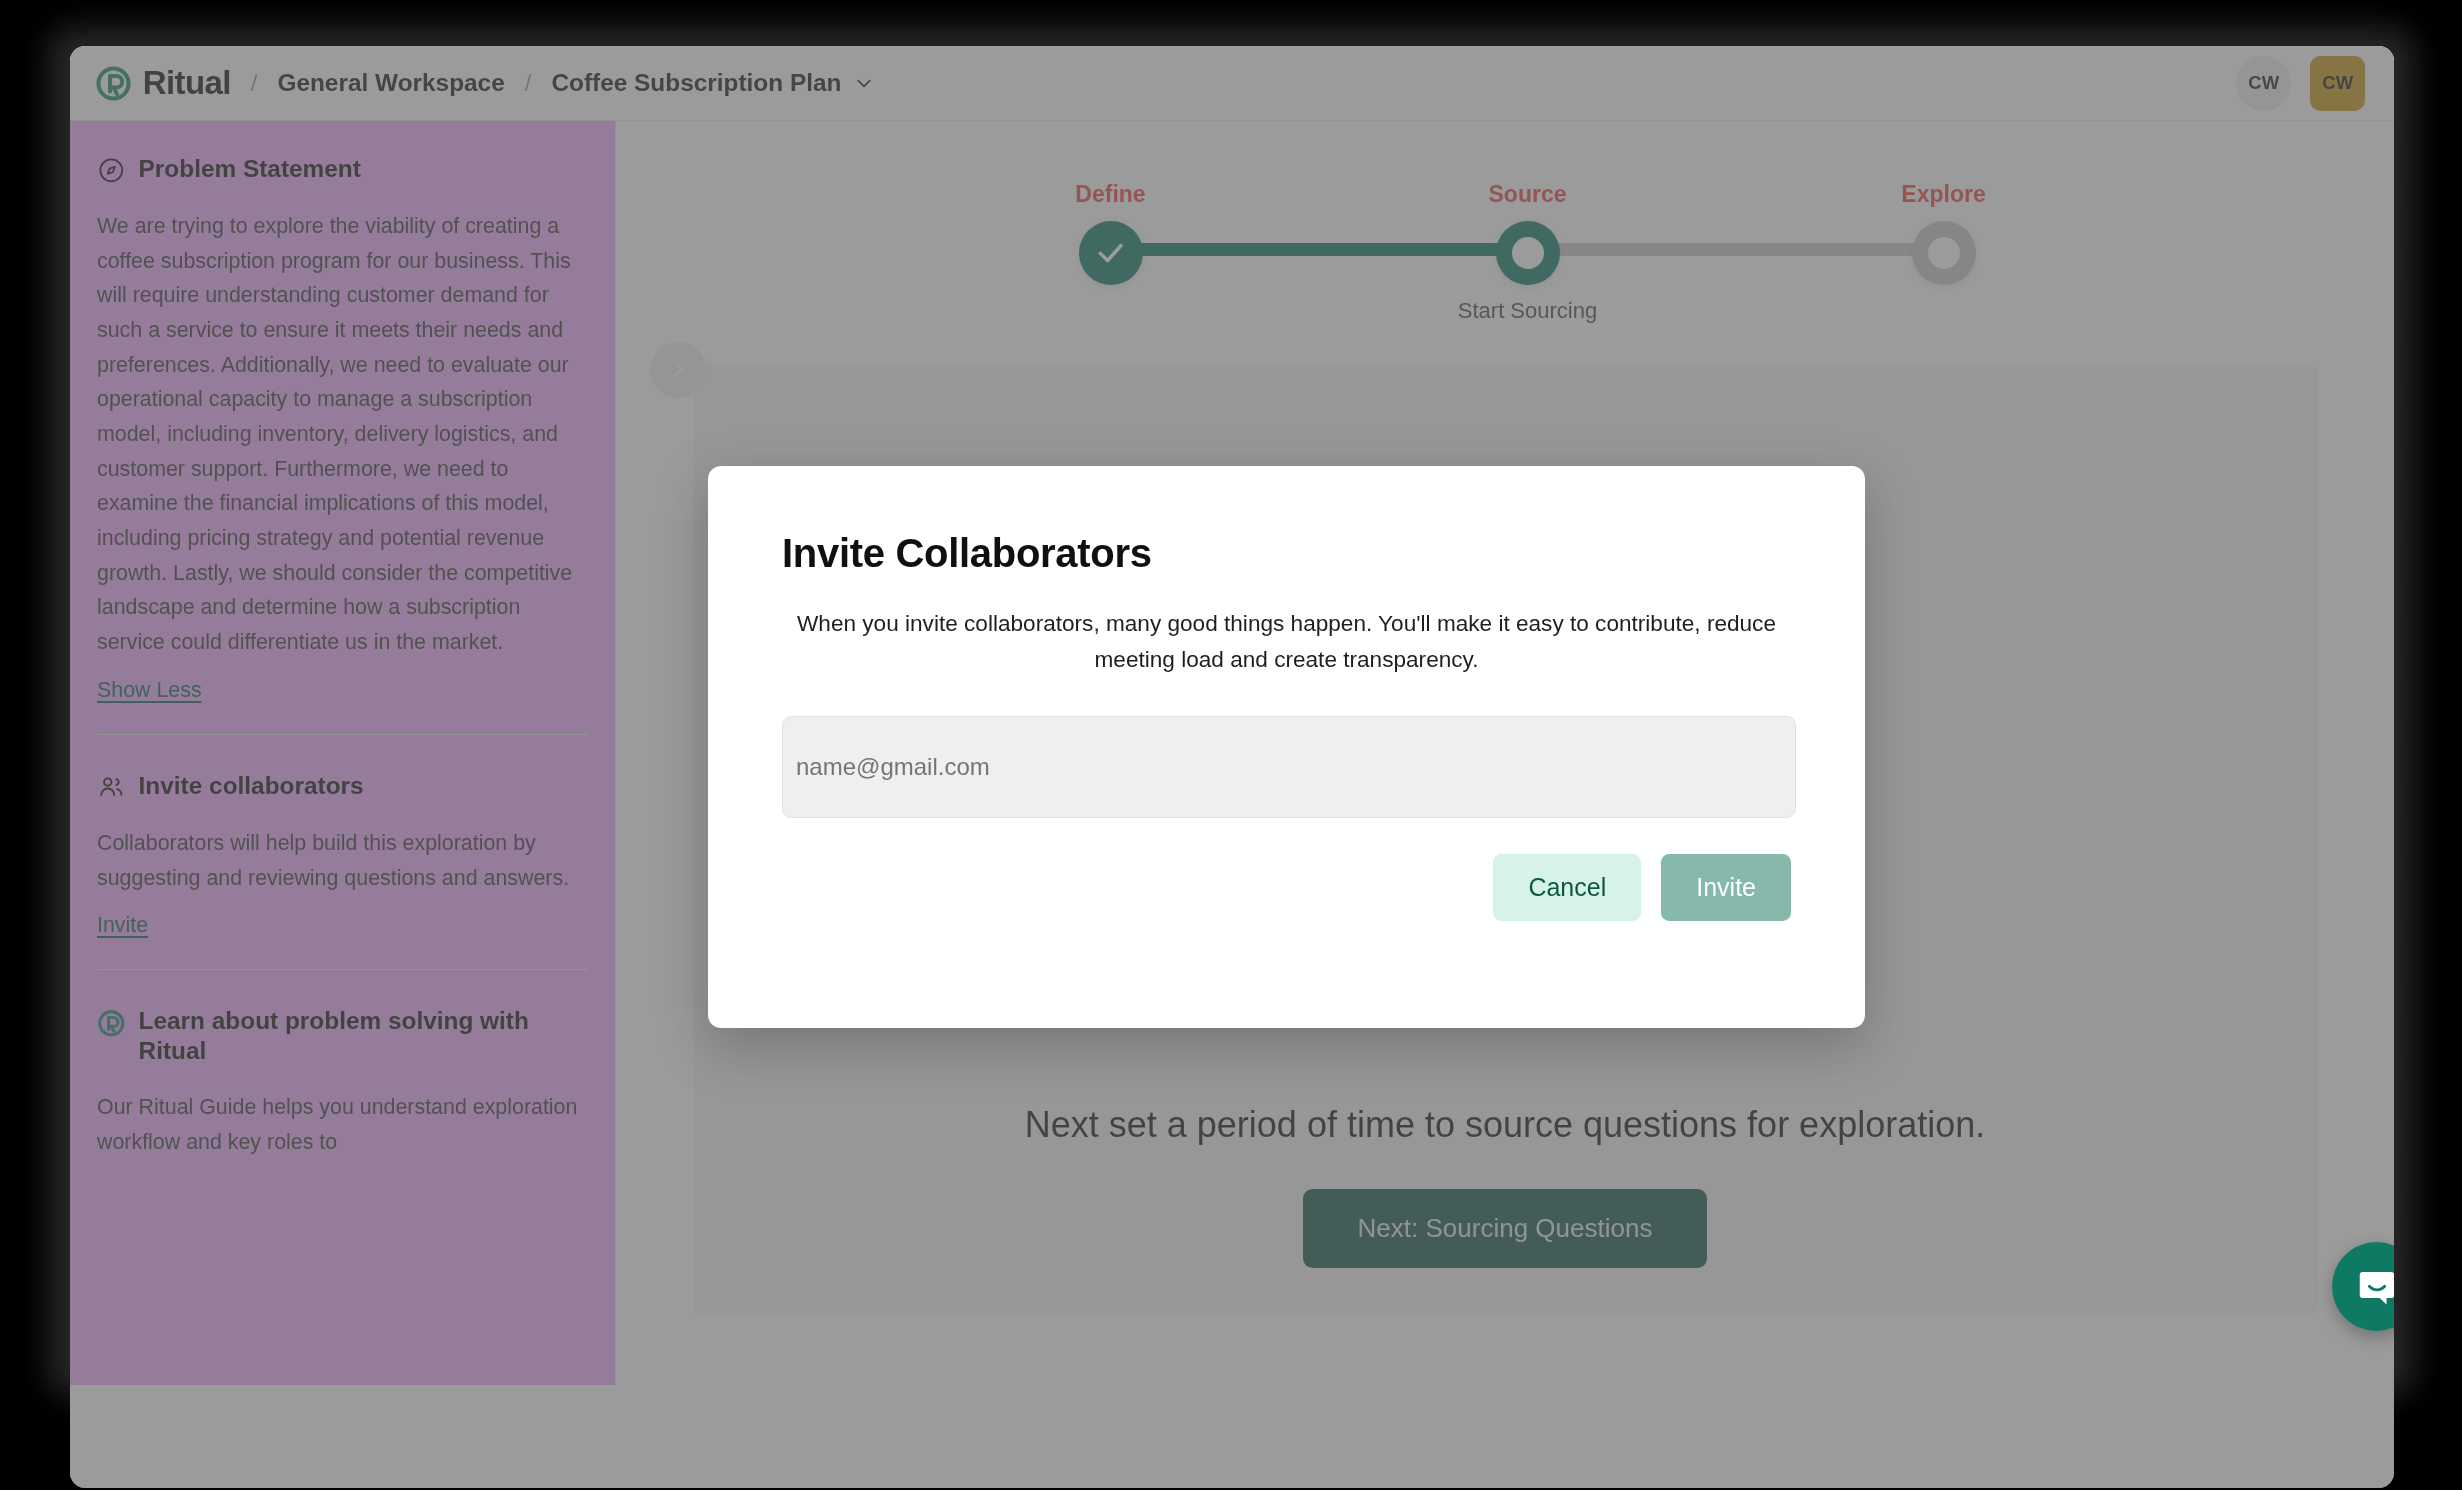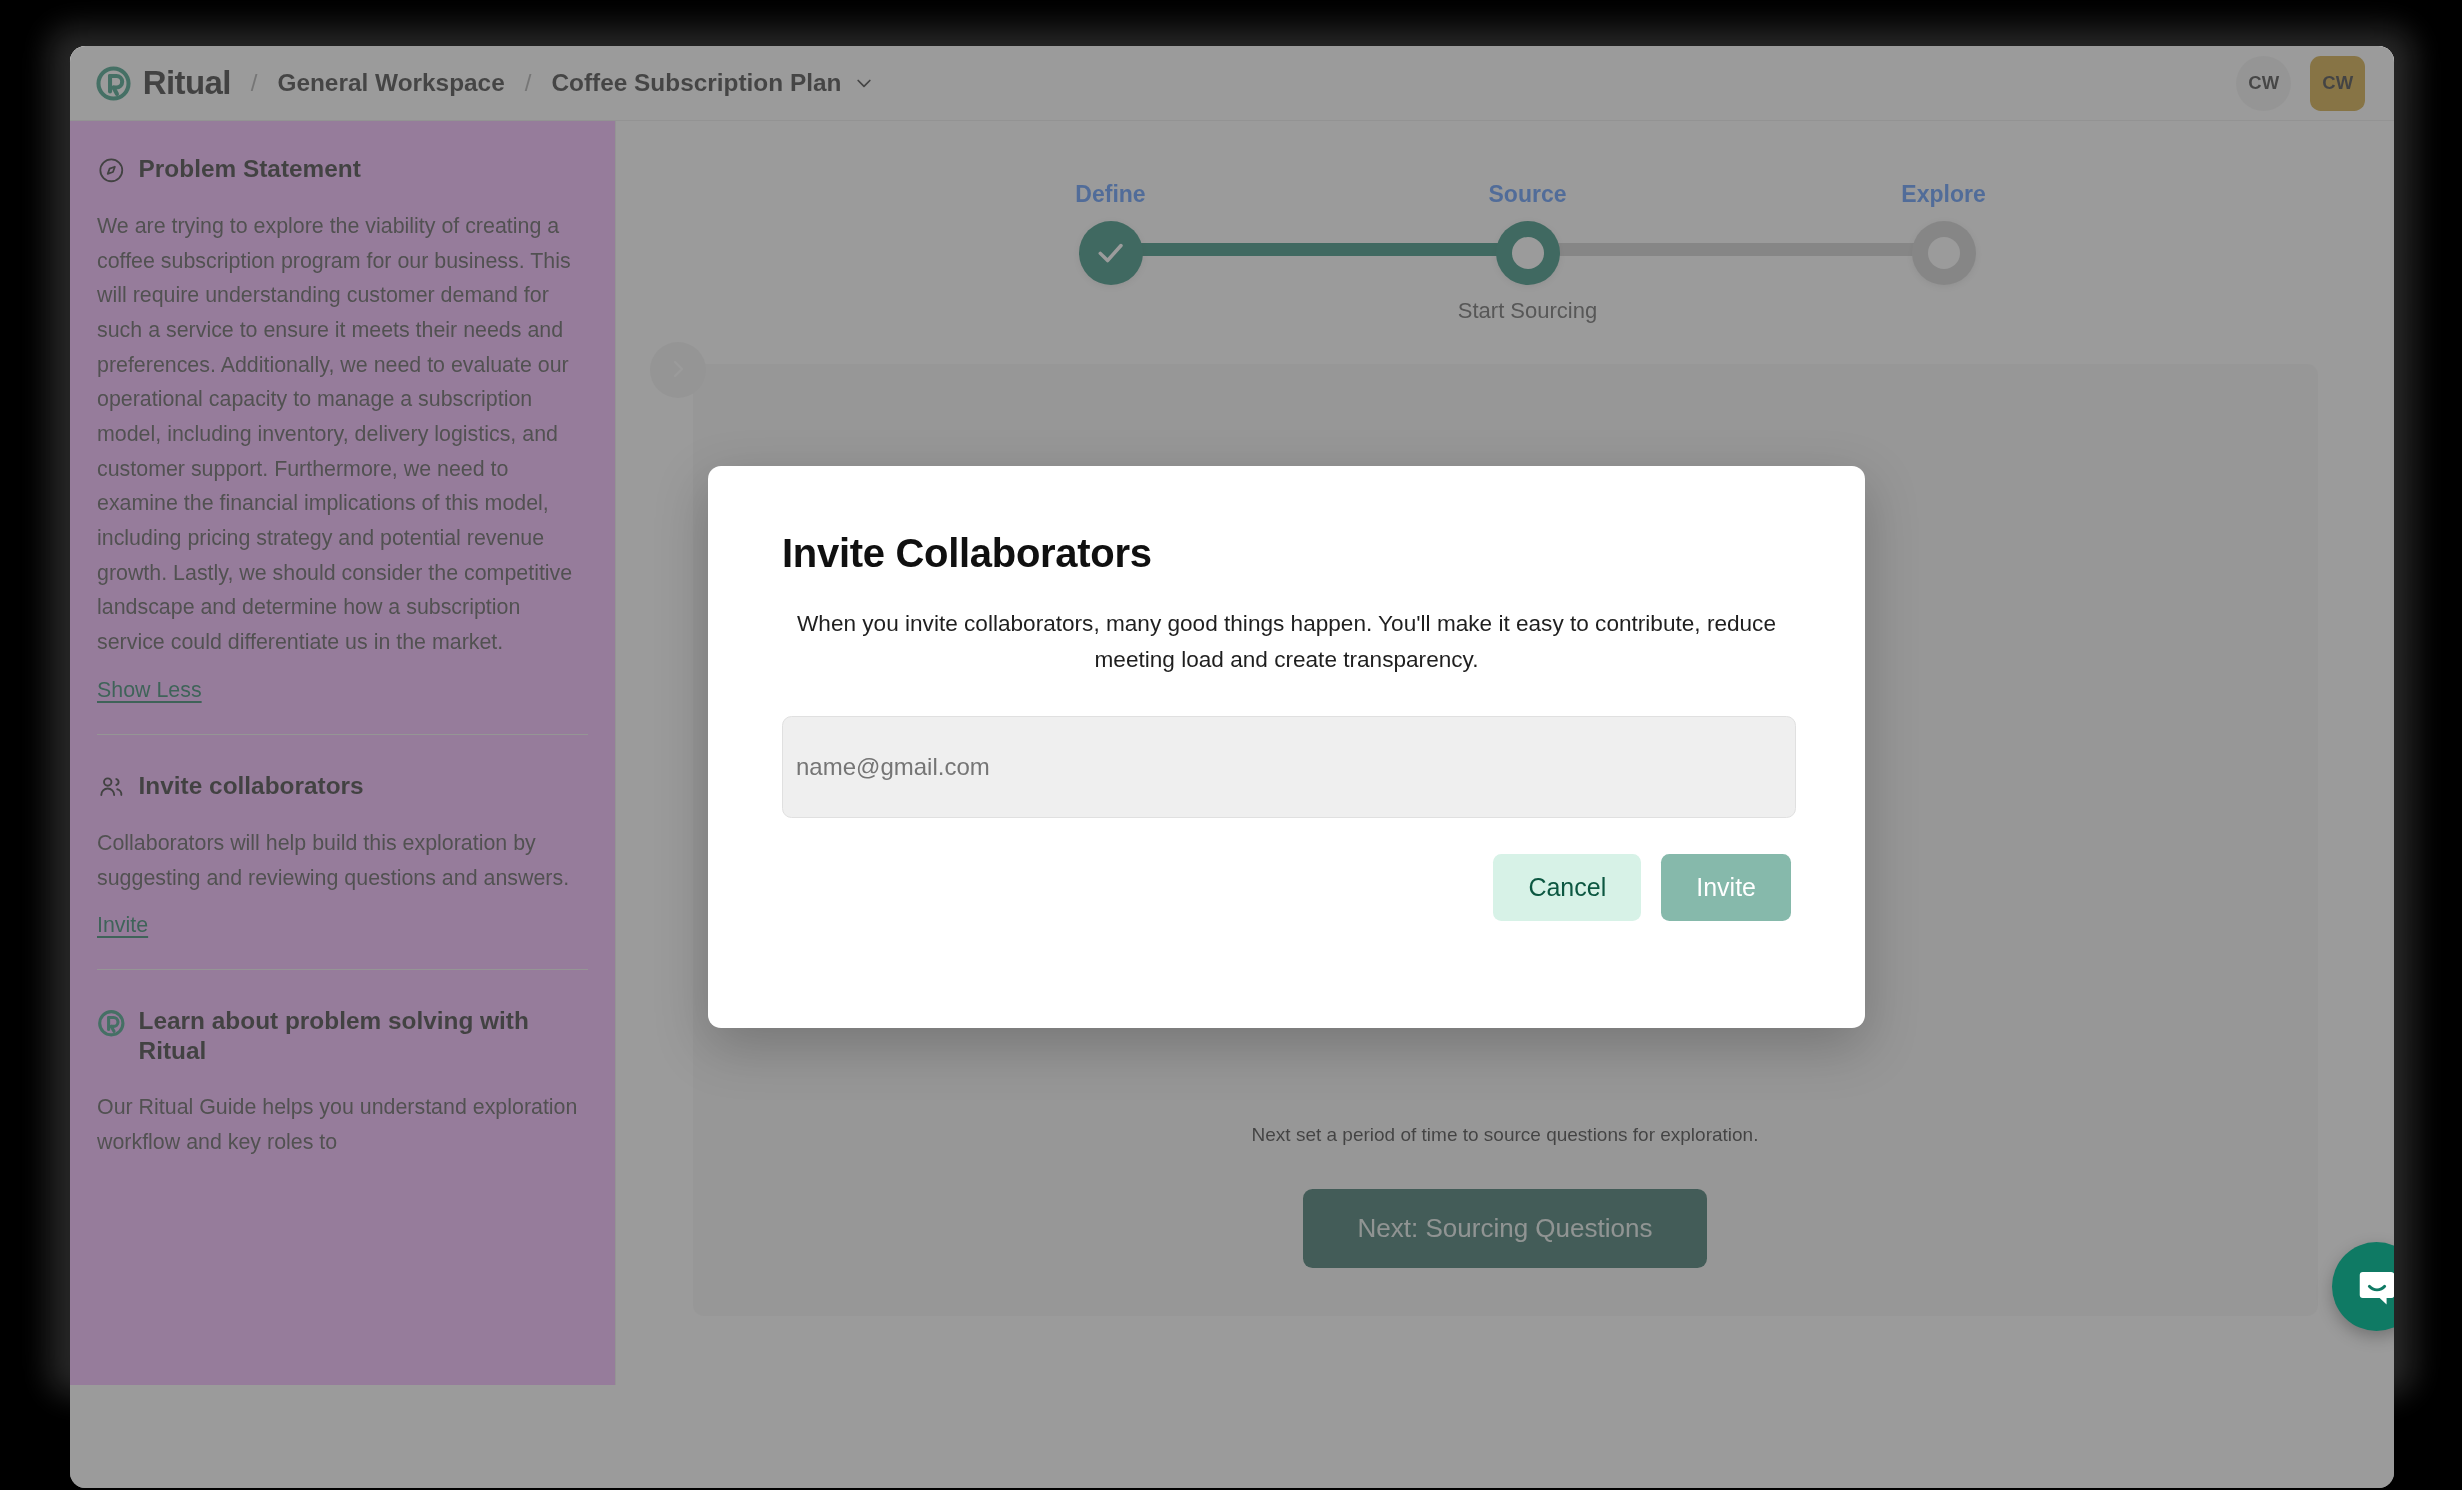--- a/index.html
+++ b/index.html
@@ -144,21 +144,21 @@
   }
   #track-1 { left: 70px; width: 417px; background: #0f7a64; }
   #track-2 { left: 487px; width: 417px; background: #c6c6c6; }
   .step {
     position: absolute; top: 0; width: 140px; text-align: center;
   }
   #step-1 { left: 0; }
   #step-2 { left: 417px; }
   #step-3 { left: 833px; }
   .step-label {
-    font-size: 23px; font-weight: 700; color: #3b82f6; margin-bottom: 13px;
+    font-size: 23px; font-weight: 700; color: #ef4444; margin-bottom: 13px;
     white-space: nowrap;
   }
   .step-dot {
     width: 64px; height: 64px; border-radius: 50%;
     margin: 0 auto; position: relative;
     box-shadow: 0 1.8px 6px rgba(0,0,0,.10);
   }
   .step-dot.done { background: #0f7a64; display: flex; align-items: center; justify-content: center; }
   .step-dot.done svg { width: 35px; height: 35px; }
   .step-dot.current { background: #0f7a64; }
@@ -193,21 +193,21 @@
   
   #illustration-shard {
     position: absolute;
     left: 50%; top: 563px;
     width: 60px; height: 37px;
     margin-left: -126px;
     background: #c8971b;
     clip-path: polygon(30% 0%, 100% 18%, 78% 100%, 0% 62%);
   }
   #card-caption {
-    font-size: 19px; color: #171717; margin-bottom: 43px; white-space: nowrap;
+    font-size: 36px; color: #171717; margin-bottom: 43px; white-space: nowrap;
   }
   #next-button {
     display: inline-block;
     background: #17584c; color: #dfe9e6;
     font-size: 26px; font-weight: 400;
     padding: 24px 55px; border-radius: 9.5px;
     border: none; cursor: pointer;
   }
 
   

